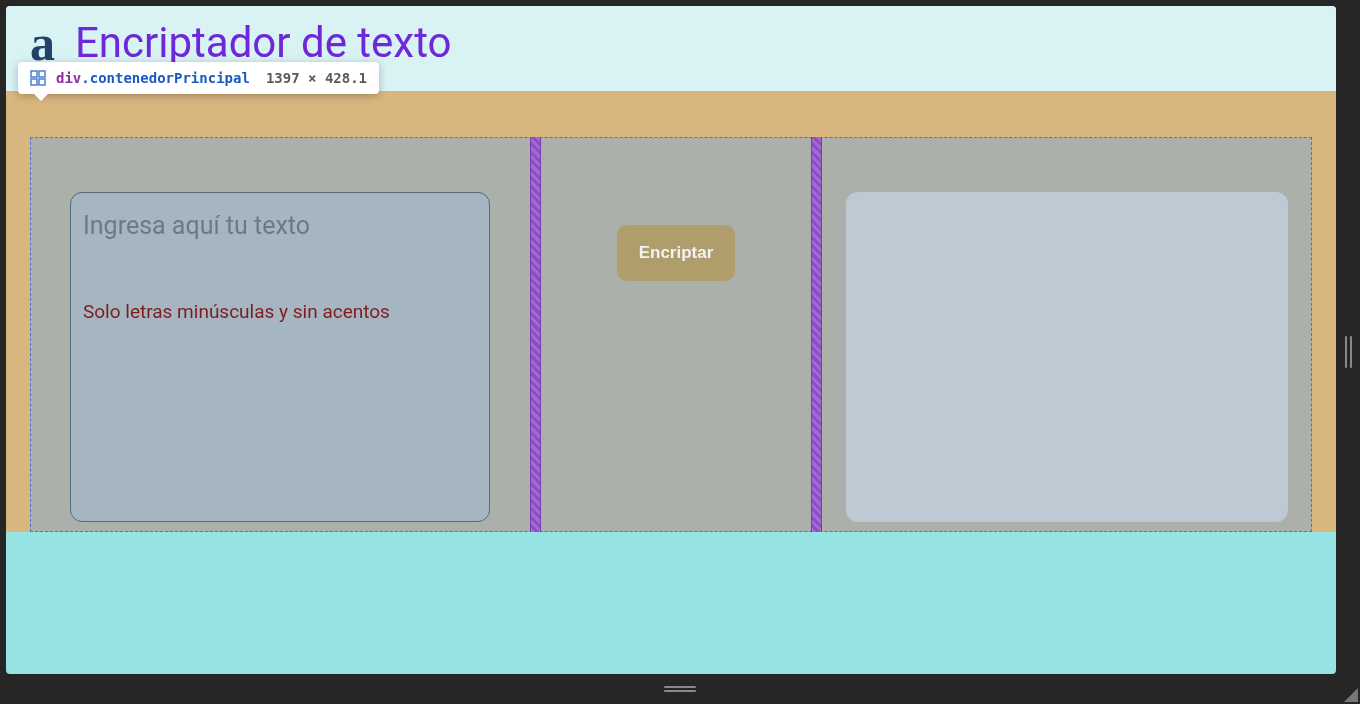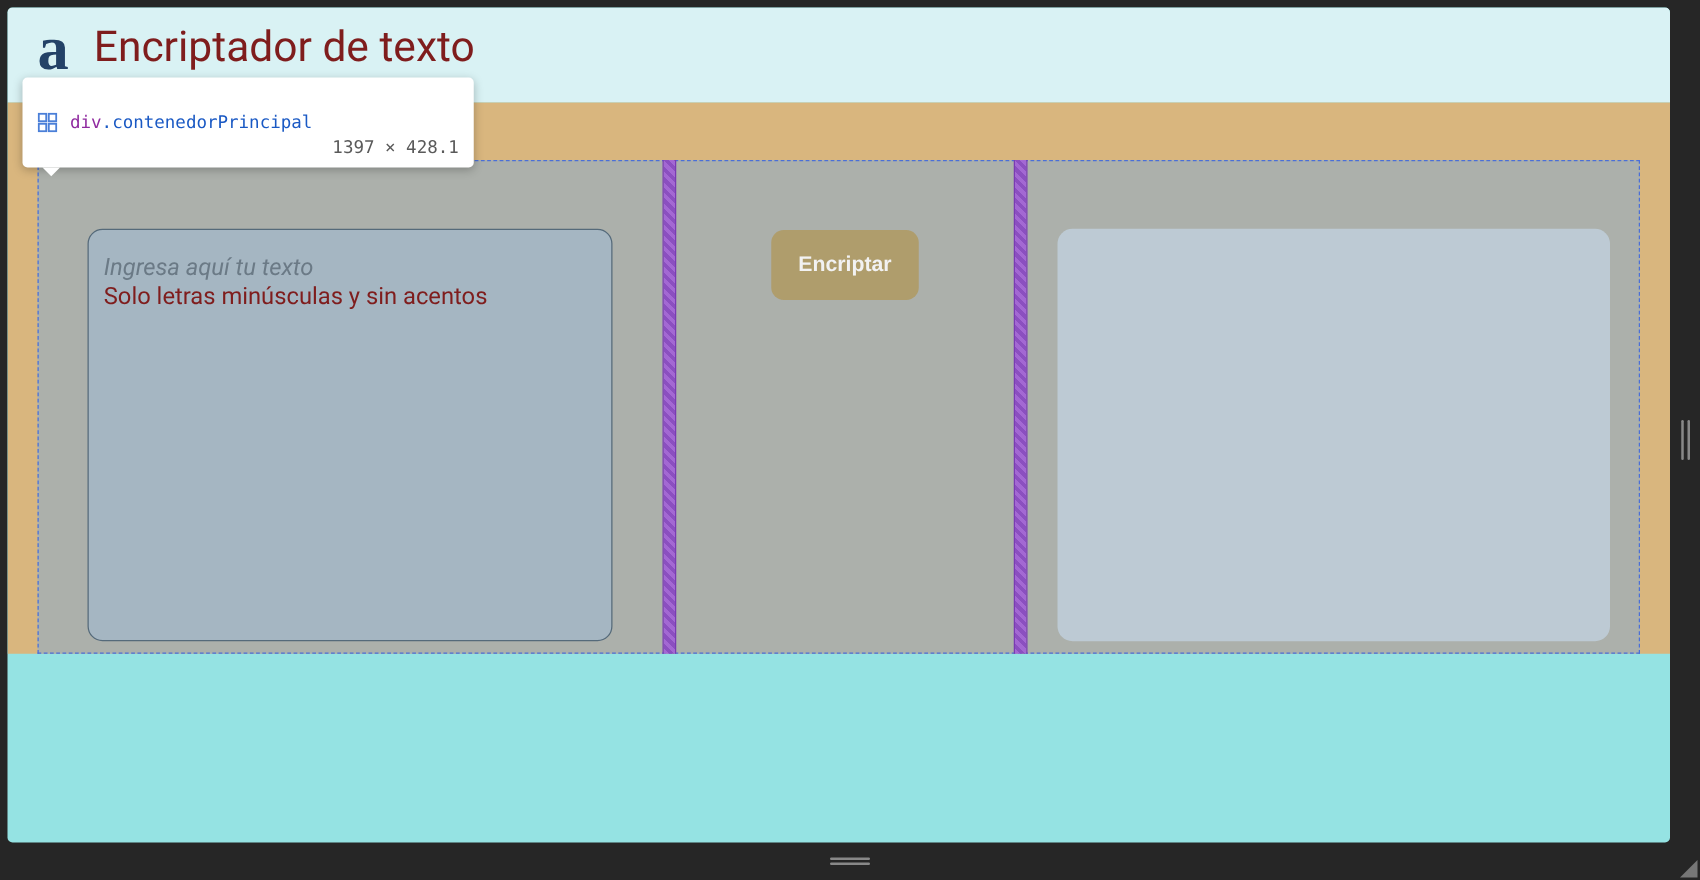--- a/index.html
+++ b/index.html
@@ -33,23 +33,23 @@
       gap: 20px;
     }
     .logo {
       font-size: 50px;
       font-weight: 900;
       color: #234267;
       font-family: Georgia, serif;
       line-height: 0.6;
     }
     .title {
-      font-size: 34px;
+      font-size: 42px;
       font-weight: 400;
-      color: #7f1d1d;
+      color: #6d28d9;
     }
     .tan-band {
       background: #d9b67e;
       padding: 46px 24px 0;
       position: relative;
     }
     .contenedorPrincipal {
       display: flex;
       gap: 0;
       height: 395px;
@@ -76,21 +76,21 @@
     .col-input {
       flex: 0 0 500px;
       padding: 55px 40px 10px;
     }
     .col-buttons {
       flex: 0 0 270px;
       display: flex;
       flex-direction: column;
       justify-content: flex-start;
       align-items: center;
-      padding-top: 56px;
+      padding-top: 88px;
       gap: 100px;
     }
     .col-output {
       flex: 1;
       padding: 55px 24px 10px;
       align-items: flex-start;
     }
     .vdivider {
       width: 11px;
       height: 100%;
@@ -110,22 +110,22 @@
       height: 100%;
       background: rgba(155, 193, 229, 0.4);
       border: 1.5px solid #556a7a;
       border-radius: 12px;
       padding: 18px 12px;
       position: relative;
       z-index: 10;
     }
     .placeholder-text {
       color: #6b7a86;
-      font-size: 19px;
-      font-style: italic;
+      font-size: 25px;
+      margin-bottom: 60px;
     }
     .hint-text {
       color: #7f1d1d;
       font-size: 19px;
     }
     .btn {
       background: #af9d6c;
       color: #f2f2f2;
       border: none;
       padding: 18px 22px;
@@ -150,20 +150,21 @@
       left: 12px;
       background: #fff;
       border-radius: 4px;
       box-shadow: 0 2px 8px rgba(0,0,0,0.25);
       padding: 8px 12px;
       display: flex;
       align-items: center;
       gap: 10px;
       z-index: 100;
       font-size: 14px;
+      font-weight: bold;
     }
     .devtools-tooltip::after {
       content: "";
       position: absolute;
       bottom: -7px;
       left: 16px;
       width: 0;
       height: 0;
       border-left: 7px solid transparent;
       border-right: 7px solid transparent;
@@ -175,21 +176,20 @@
     }
     .tt-selector {
       font-family: Menlo, Consolas, monospace;
     }
     .tt-tag { color: #902ba0; }
     .tt-class { color: #1a59c4; }
     .tt-dims {
       color: #5a5a5a;
       font-family: Menlo, Consolas, monospace;
       margin-left: 6px;
-      margin-top: 40px;
     }
     .right-handle {
       position: absolute;
       right: 6px;
       top: 50%;
       transform: translateY(-50%);
       width: 12px;
       height: 32px;
       display: flex;
       justify-content: center;

